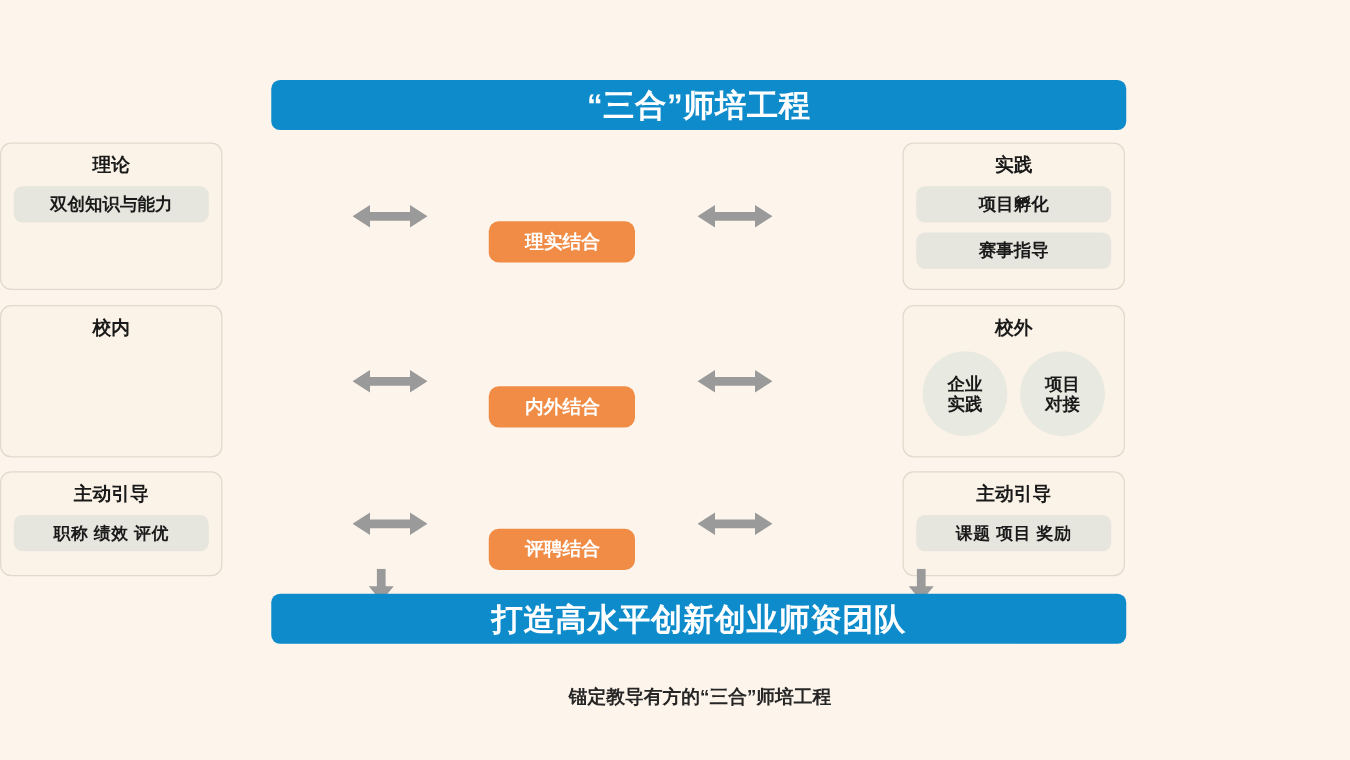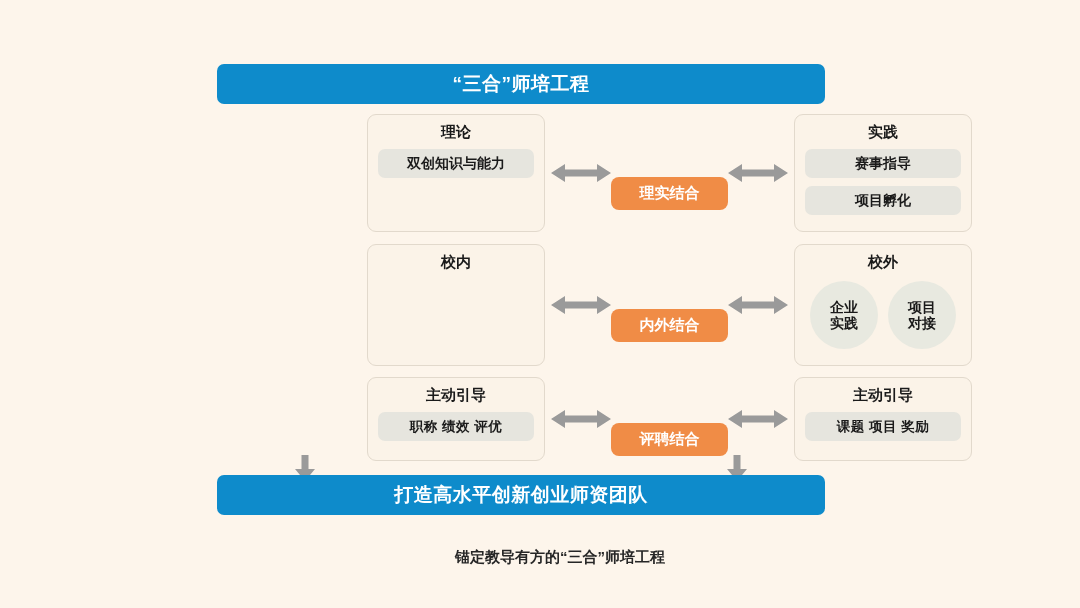--- a/index.html
+++ b/index.html
@@ -19,42 +19,42 @@
   .canvas {
     position: relative;
     width: 1080px;
     height: 608px;
   }
 
   
   .banner {
     position: absolute;
     left: 217px;
-    width: 608px;
+    width: 684px;
     height: 40px;
     background: #0e8bcb;
     border-radius: 7px;
     display: flex;
     align-items: center;
     justify-content: center;
     color: #ffffff;
     font-weight: bold;
-    font-size: 19px;
+    font-size: 25px;
     letter-spacing: 0.5px;
   }
   .banner-top { top: 64px; }
   .banner-bottom { top: 475px; }
 
   
   .row {
     position: absolute;
     left: 0;
-    width: 972px;
-    display: flex;
-    justify-content: flex-end;
+    width: 900px;
+    display: flex;
+    justify-content: space-between;
     align-items: center;
   }
   .row-1 { top: 114px; height: 118px; }
   .row-2 { top: 244px; height: 122px; }
   .row-3 { top: 377px; height: 84px; }
 
   .card {
     box-sizing: border-box;
     width: 178px;
     background: #fbf3e8;
@@ -196,22 +196,22 @@
 
     <div class="arrow-dbl">
       <svg width="60" height="22" viewBox="0 0 60 22" aria-hidden="true">
         <path d="M0 11 L14 2 L14 7.5 L46 7.5 L46 2 L60 11 L46 20 L46 14.5 L14 14.5 L14 20 Z" fill="#9a9a9a"></path>
       </svg>
     </div>
     <div class="gap-right"></div>
 
     <div class="card">
       <div class="card-title">实践</div>
+      <div class="pill">项目孵化</div>
       <div class="pill">赛事指导</div>
-      <div class="pill">项目孵化</div>
     </div>
   </div>
 
   <div class="row row-2">
     <div class="card">
       <div class="card-title">校内</div>
     </div>
 
     <div class="gap-left"></div>
     <div class="arrow-dbl">

